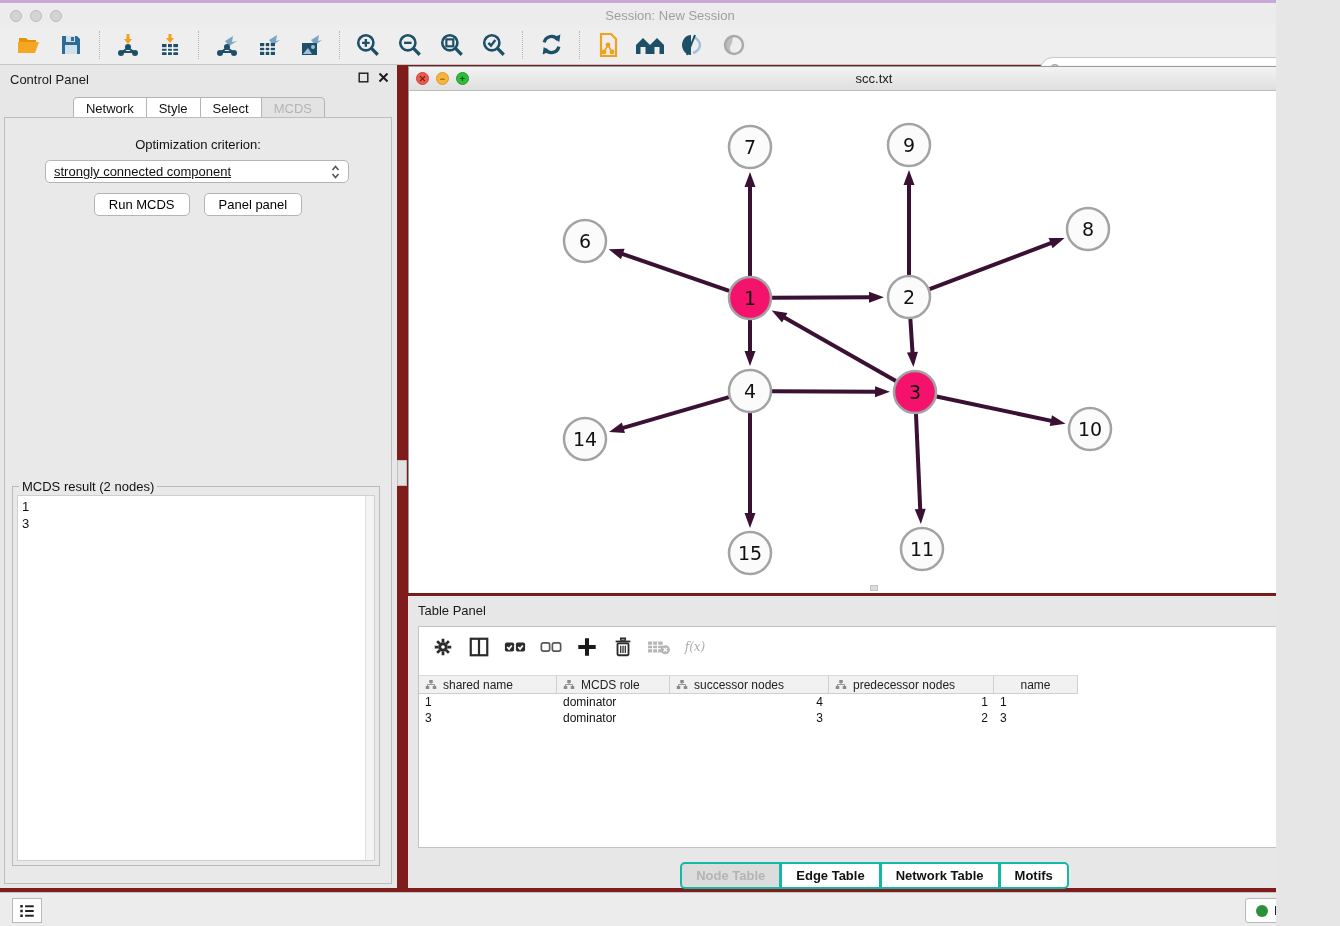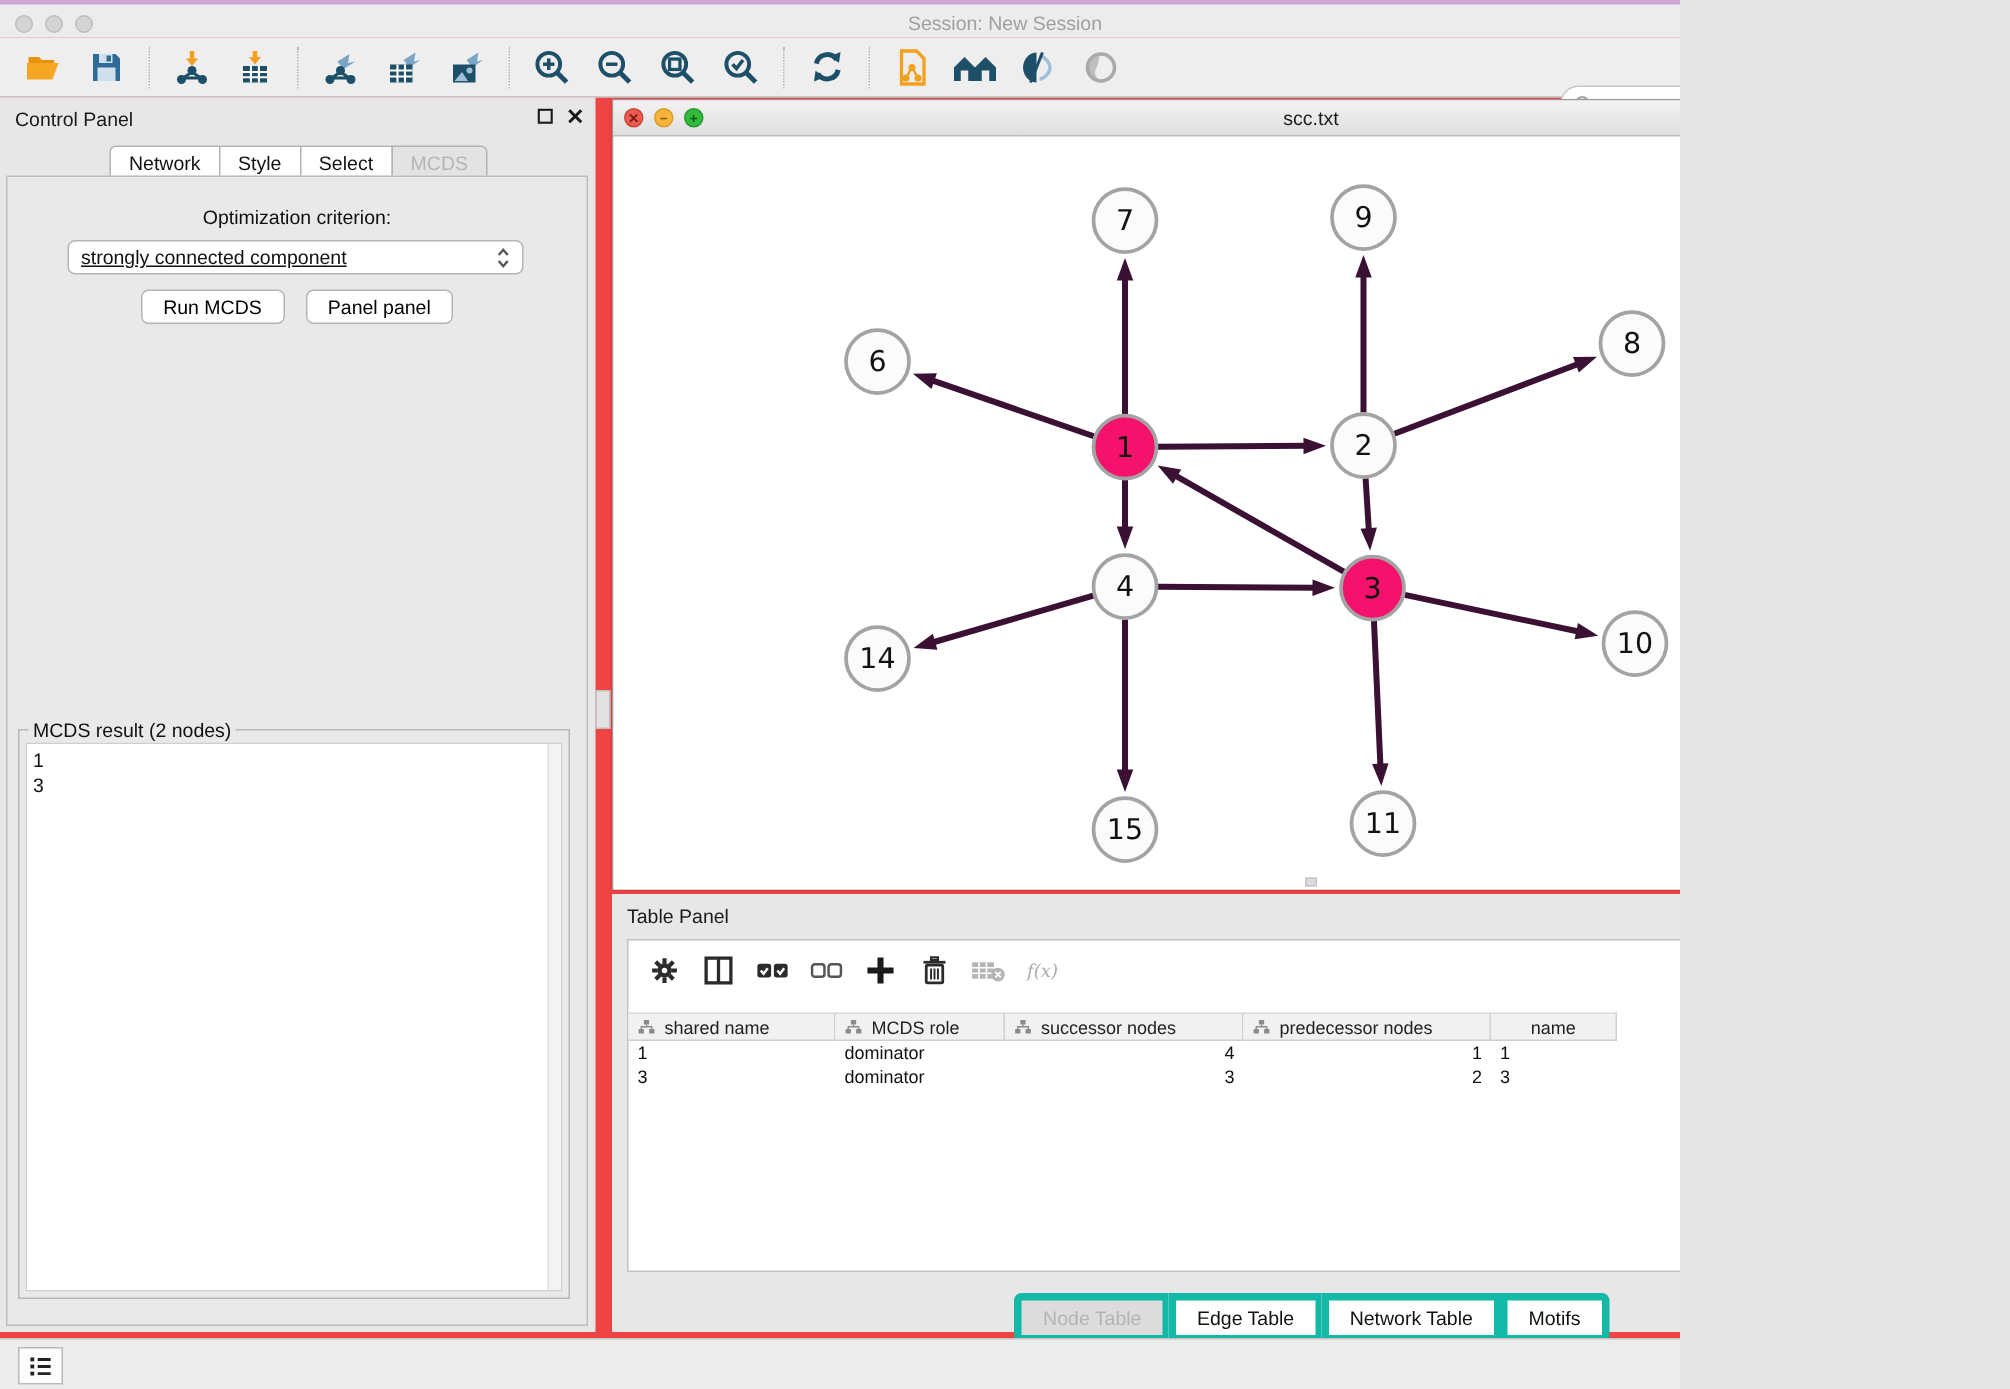--- a/index.html
+++ b/index.html
@@ -1,18 +1,18 @@
 <!DOCTYPE html>
 <html><head>
 <meta charset="utf-8">
 <style>
   * { margin:0; padding:0; box-sizing:border-box; }
   html,body { width:1340px; height:926px; }
   body { font-family:"Liberation Sans", sans-serif; font-size:13px; color:#111; background:#e6e6e6; }
-  .app { position:relative; width:1120px; height:926px; overflow:hidden; background:#ef4444; }
+  .app { position:relative; width:1276px; height:926px; overflow:hidden; background:#7f1d1d; }
 
   
   .mac-titlebar { position:absolute; left:0; top:0; width:1340px; height:25px; background:#ececec; border-top:3px solid #c9a8d6; }
   .traffic-dots { position:absolute; left:10px; top:7px; display:flex; gap:8px; }
   .traffic-dots span { width:12px; height:12px; border-radius:50%; background:#d4d4d4; border:1px solid #bcbcbc; }
   .app-title { position:absolute; left:0; right:0; top:5px; text-align:center; color:#9f9f9f; font-size:13px; }
 
   
   .toolbar { position:absolute; left:0; top:25px; width:1340px; height:40px; background:#eeeeee; border-bottom:1px solid #c6c6c6; display:flex; align-items:center; padding-left:8px; }
   .tb-btn { width:32px; height:32px; display:flex; align-items:center; justify-content:center; margin:0 5px; cursor:default; }
@@ -68,21 +68,21 @@
   .fx-label { font-style:italic; font-family:"DejaVu Serif", serif; font-size:12px; color:#ababab; }
   .tbl-header { position:absolute; left:0; right:0; top:48px; height:19px; display:flex; }
   .th-cell { background:#f1f1f1; border-right:1px solid #d0d0d0; border-top:1px solid #d9d9d9; border-bottom:1px solid #cfcfcf; display:flex; align-items:center; font-size:12px; color:#222; }
   .th-cell .icn { margin:0 6px 0 6px; }
   .th-label-center { flex:1; text-align:center; }
   .tbl-rows { position:absolute; left:0; right:0; top:67px; }
   .tbl-row { display:flex; height:16px; font-size:12px; align-items:center; }
   .td { padding:0 6px; overflow:hidden; white-space:nowrap; }
   .ta-r { text-align:right; }
   .tp-tabs { position:absolute; left:0; right:0; top:266px; display:flex; justify-content:center; }
-  .tp-tab { border:5px solid #14b8a6; background:#fff; padding:4px 14px; font-size:13px; font-weight:normal; margin-right:-1px; }
+  .tp-tab { border:2px solid #14b8a6; background:#fff; padding:4px 14px; font-size:13px; font-weight:bold; margin-right:-1px; }
   .tp-tab.sel { background:#dcdcdc; color:#b4b4b4; border-radius:5px 0 0 5px; }
   .tp-tab.last { border-radius:0 5px 5px 0; }
 
   
   .status-bar { position:absolute; left:0; top:892px; width:1340px; height:34px; background:#ececec; border-top:1px solid #c3c3c3; }
   .status-left-btn { position:absolute; left:12px; top:5px; width:30px; height:25px; background:#fdfdfd; border:1px solid #b9b9b9; display:flex; align-items:center; justify-content:center; }
   .memory-btn { position:absolute; right:8px; top:5px; height:25px; background:#fdfdfd; border:1px solid #b9b9b9; border-radius:3px; display:flex; align-items:center; gap:6px; padding:0 10px; font-size:13px; }
   .memory-dot { width:12px; height:12px; border-radius:50%; background:#2e8f3b; }
 
   .win-x line { stroke:#1a1a1a; stroke-width:2; }

